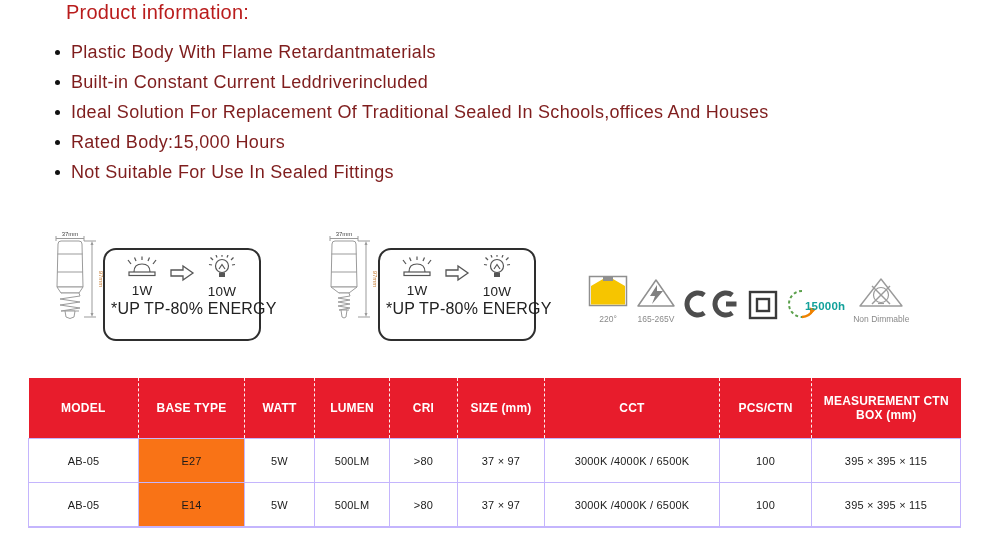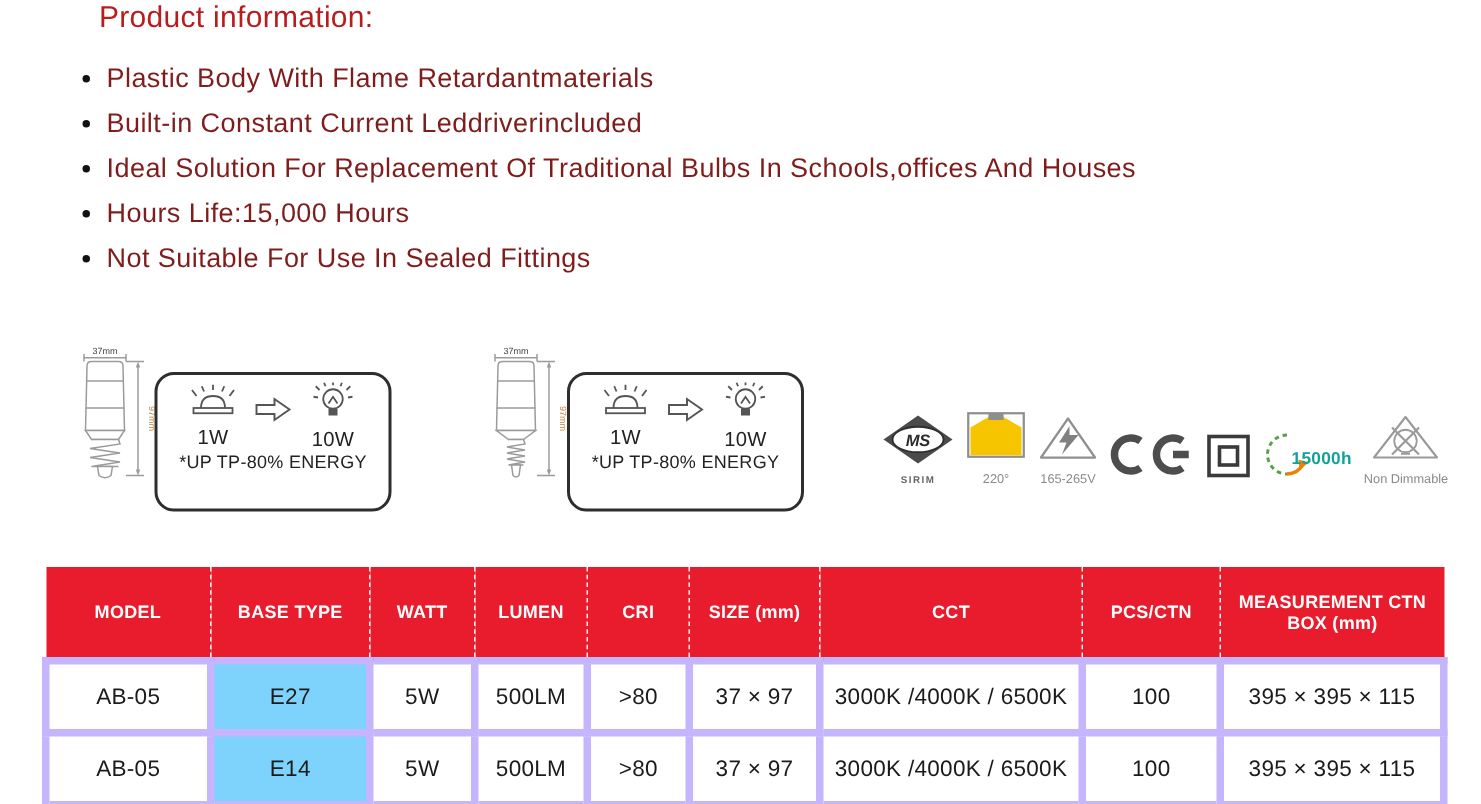--- a/index.html
+++ b/index.html
@@ -21,65 +21,65 @@
   .bulb.e14 { left:322px; }
 
   .ebox {
     position:absolute; top:20px; width:158px; height:93px; box-sizing:border-box;
     border:2px solid #2e2e2e; border-radius:13px; background:#fff; padding:5px 6px 3px;
   }
   .ebox.one { left:103px; } .ebox.two { left:378px; }
   .ebox-row { display:flex; align-items:center; justify-content:space-between; padding:0 4px; }
   .ecol { display:flex; flex-direction:column; align-items:center; width:54px; }
   .ewatt { font-size:13.5px; color:#222; margin-top:1px; letter-spacing:.2px; }
-  .ebox-note { text-align:center; font-size:12px; color:#222; letter-spacing:.2px; margin-top:1px; white-space:nowrap; }
+  .ebox-note { text-align:center; font-size:16px; color:#222; letter-spacing:.2px; margin-top:1px; white-space:nowrap; }
 
   .certs { position:absolute; left:588px; top:50px; display:flex; align-items:flex-end; gap:8px; height:46px; }
   .cert { display:flex; flex-direction:column; align-items:center; }
   .cert-label { font-size:8.5px; color:#8a8a8a; margin-top:2px; white-space:nowrap; }
   .cert-label.sirim { font-size:6.5px; font-weight:bold; color:#666; letter-spacing:1px; }
   .lifetime-wrap { display:flex; align-items:center; }
   .lifetime-text { font-size:11.5px; font-weight:bold; color:#12a19b; margin-left:-13px; letter-spacing:.2px; }
 
   table.spec { position:absolute; left:28px; top:378px; width:932px; border-collapse:collapse; table-layout:fixed; }
   table.spec thead th {
     background:#e81c2c; color:#ffffff; font-size:12px; font-weight:bold; height:60px;
     padding:0 6px; border:none; border-left:1px dashed rgba(255,255,255,.92); letter-spacing:.2px;
   }
   table.spec thead th:first-child { border-left:none; }
   table.spec tbody td {
-    border:5px solid #c4b5fd; height:41px; text-align:center; vertical-align:middle;
-    font-size:15px; color:#1b1b1b; background:#fff; letter-spacing:.2px;
+    border:1px solid #c4b5fd; height:41px; text-align:center; vertical-align:middle;
+    font-size:11px; color:#1b1b1b; background:#fff; letter-spacing:.2px;
   }
   table.spec tbody tr:last-child td { border-bottom-width:2px; }
-  table.spec td.pink { background:#7dd3fc;text-align:center; }
+  table.spec td.pink { background:#f97316;text-align:center; }
 </style>
 </head>
 <body>
 
 <div class="sheet">
 
   <div class="title">Product information:</div>
 
   <ul class="features">
     <li>
         <span class="dot"></span>
         <span>Plastic Body With Flame Retardantmaterials</span>
       </li>
     <li>
         <span class="dot"></span>
         <span>Built-in Constant Current Leddriverincluded</span>
       </li>
     <li>
         <span class="dot"></span>
-        <span>Ideal Solution For Replacement Of Traditional Bulbs In Schools,offices And Houses</span>
-      </li>
-    <li>
-        <span class="dot"></span>
-        <span>Hours Life:15,000 Hours</span>
+        <span>Ideal Solution For Replacement Of Traditional Sealed In Schools,offices And Houses</span>
+      </li>
+    <li>
+        <span class="dot"></span>
+        <span>Rated Body:15,000 Hours</span>
       </li>
     <li>
         <span class="dot"></span>
         <span>Not Suitable For Use In Sealed Fittings</span>
       </li>
   </ul>
 
   <div class="diagram-area">
 
     <div class="bulb e27">
@@ -214,30 +214,20 @@
               <rect x="11" y="17.5" width="6" height="4.5" fill="#555"></rect>
             </svg>
           </span>
           <span class="ewatt">10W</span>
         </div>
       </div>
       <div class="ebox-note">*UP TP-80% ENERGY</div>
     </div>
 
     <div class="certs">
-      <div class="cert">
-        <span>
-          <svg width="48" height="34" viewBox="0 0 48 34">
-            <polygon points="24,1 47,17 24,33 1,17" fill="#4b4b4b"></polygon>
-            <ellipse cx="24" cy="17" rx="17" ry="8.5" fill="#fff" stroke="#2e2e2e" stroke-width="1.2"></ellipse>
-            <text x="24" y="21" text-anchor="middle" font-size="11" font-weight="bold" font-style="italic" fill="#2b2b2b">MS</text>
-          </svg>
-        </span>
-        <span class="cert-label sirim">SIRIM</span>
-      </div>
 
       <div class="cert">
         <span>
           <svg width="40" height="33" viewBox="0 0 40 33">
             <rect x="1.5" y="1.5" width="37" height="29" fill="#fff" stroke="#8f8f8f" stroke-width="1.5"></rect>
             <polygon points="3,11 15,4 15,3 25,3 25,4 37,11 37,29.5 3,29.5" fill="#f6c500"></polygon>
             <rect x="15" y="1.5" width="10" height="4.5" fill="#8f8f8f"></rect>
           </svg>
         </span>
         <span class="cert-label">220°</span>

